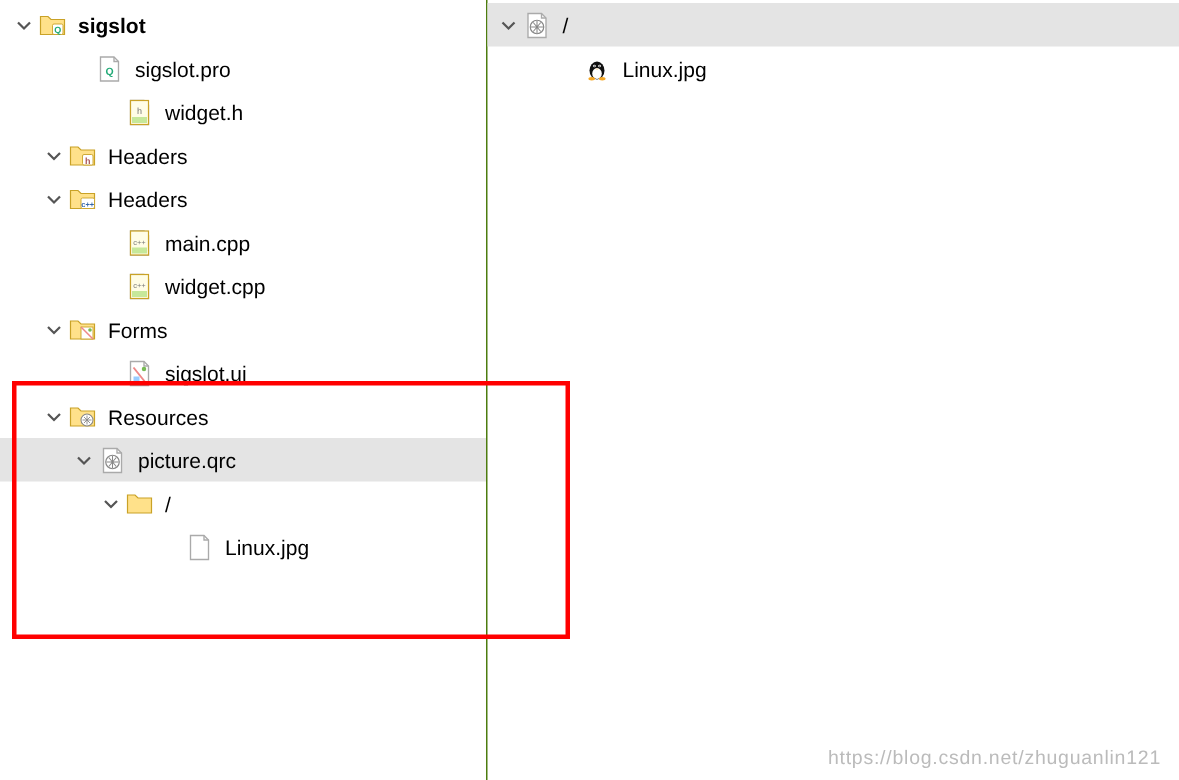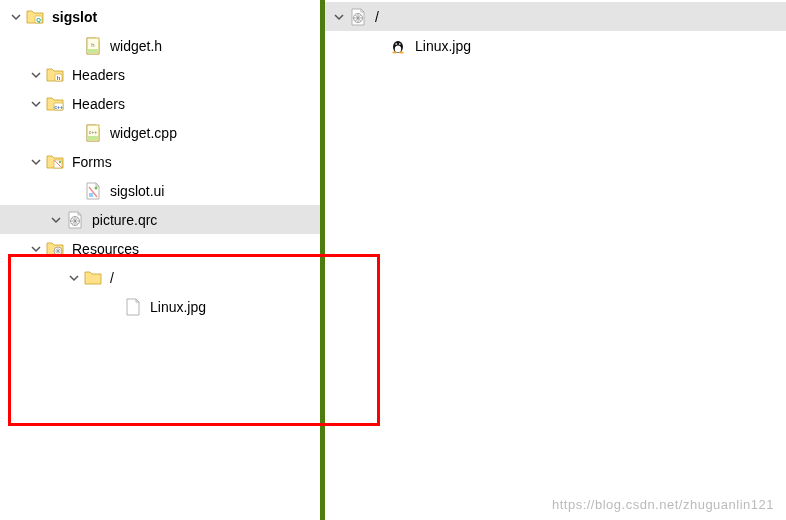--- a/index.html
+++ b/index.html
@@ -13,21 +13,21 @@
       overflow: hidden;
     }
     .split {
       display: flex;
       width: 100%;
       height: 100%;
     }
     .left-panel {
       width: 325px;
       height: 100%;
-      border-right: 5px solid #4d7c0f;
+      border-right: 1px solid #4d7c0f;
       padding-top: 2px;
     }
     .right-panel {
       flex: 1;
       padding-top: 2px;
     }
     .tree-row {
       display: flex;
       align-items: center;
       height: 29px;
@@ -113,20 +113,31 @@
         <span class="icon">
           <svg width="18" height="18">
             <use href="#folder-base"></use>
             <rect x="9" y="8" width="7" height="7" rx="1" fill="#fff" stroke="#c9a227" stroke-width="0.6"></rect>
             <text x="12.5" y="14" font-size="6" text-anchor="middle" fill="#2a7" font-weight="bold">Q</text>
           </svg>
         </span>
         <span class="label">sigslot</span>
       </div>
       <div class="tree-row">
+        <span class="indent" style="width:46px"></span>
+        <span class="expander none"></span>
+        <span class="icon">
+          <svg width="18" height="18">
+            <use href="#file-base"></use>
+            <text x="9" y="13" font-size="7" text-anchor="middle" fill="#2a7" font-weight="bold">Q</text>
+          </svg>
+        </span>
+        <span class="label">sigslot.pro</span>
+      </div>
+      <div class="tree-row">
         <span class="indent" style="width:66px"></span>
         <span class="expander none"></span>
         <span class="icon">
           <svg width="18" height="18">
             <use href="#file-base"></use>
             <rect x="3" y="1" width="12" height="16" fill="#fffde6" stroke="#c9a227" stroke-width="0.8"></rect>
             <rect x="4" y="12" width="10" height="4" fill="#c6e89a"></rect>
             <text x="9" y="10" font-size="6" text-anchor="middle" fill="#777">h</text>
           </svg>
         </span>
@@ -168,20 +179,33 @@
         <span class="indent" style="width:66px"></span>
         <span class="expander none"></span>
         <span class="icon">
           <svg width="18" height="18">
             <use href="#file-base"></use>
             <rect x="3" y="1" width="12" height="16" fill="#fffde6" stroke="#c9a227" stroke-width="0.8"></rect>
             <rect x="4" y="12" width="10" height="4" fill="#c6e89a"></rect>
             <text x="9" y="10" font-size="5" text-anchor="middle" fill="#777">c++</text>
           </svg>
         </span>
+        <span class="label">main.cpp</span>
+      </div>
+      <div class="tree-row">
+        <span class="indent" style="width:66px"></span>
+        <span class="expander none"></span>
+        <span class="icon">
+          <svg width="18" height="18">
+            <use href="#file-base"></use>
+            <rect x="3" y="1" width="12" height="16" fill="#fffde6" stroke="#c9a227" stroke-width="0.8"></rect>
+            <rect x="4" y="12" width="10" height="4" fill="#c6e89a"></rect>
+            <text x="9" y="10" font-size="5" text-anchor="middle" fill="#777">c++</text>
+          </svg>
+        </span>
         <span class="label">widget.cpp</span>
       </div>
       <div class="tree-row">
         <span class="indent" style="width:28px"></span>
         <span class="expander">
           <svg width="12" height="12">
             <use href="#chevron-down"></use>
           </svg>
         </span>
         <span class="icon">
@@ -200,51 +224,51 @@
         <span class="icon">
           <svg width="18" height="18">
             <use href="#file-base"></use>
             <path d="M5 5 L13 15" stroke="#e88" stroke-width="1.3"></path>
             <circle cx="12" cy="6" r="1.5" fill="#7b5"></circle>
             <rect x="5" y="11" width="4" height="4" fill="#9cf"></rect>
           </svg>
         </span>
         <span class="label">sigslot.ui</span>
       </div>
+      <div class="tree-row">
+        <span class="indent" style="width:28px"></span>
+        <span class="expander">
+          <svg width="12" height="12">
+            <use href="#chevron-down"></use>
+          </svg>
+        </span>
+        <span class="icon">
+          <svg width="18" height="18">
+            <use href="#folder-base"></use>
+            <circle cx="12" cy="11" r="4" fill="#fff" stroke="#888" stroke-width="0.7"></circle>
+            <path d="M12 8 L12 14 M9 11 L15 11 M10 9 L14 13 M14 9 L10 13" stroke="#888" stroke-width="0.6"></path>
+          </svg>
+        </span>
+        <span class="label">Resources</span>
+      </div>
       <div class="tree-row selected">
         <span class="indent" style="width:48px"></span>
         <span class="expander">
           <svg width="12" height="12">
             <use href="#chevron-down"></use>
           </svg>
         </span>
         <span class="icon">
           <svg width="18" height="18">
             <use href="#file-base"></use>
             <circle cx="9" cy="10" r="4.5" fill="#fff" stroke="#888" stroke-width="0.8"></circle>
             <path d="M9 6 L9 14 M5 10 L13 10 M6.5 7 L11.5 13 M11.5 7 L6.5 13" stroke="#888" stroke-width="0.7"></path>
           </svg>
         </span>
         <span class="label">picture.qrc</span>
-      </div>
-      <div class="tree-row">
-        <span class="indent" style="width:28px"></span>
-        <span class="expander">
-          <svg width="12" height="12">
-            <use href="#chevron-down"></use>
-          </svg>
-        </span>
-        <span class="icon">
-          <svg width="18" height="18">
-            <use href="#folder-base"></use>
-            <circle cx="12" cy="11" r="4" fill="#fff" stroke="#888" stroke-width="0.7"></circle>
-            <path d="M12 8 L12 14 M9 11 L15 11 M10 9 L14 13 M14 9 L10 13" stroke="#888" stroke-width="0.6"></path>
-          </svg>
-        </span>
-        <span class="label">Resources</span>
       </div>
       <div class="tree-row">
         <span class="indent" style="width:66px"></span>
         <span class="expander">
           <svg width="12" height="12">
             <use href="#chevron-down"></use>
           </svg>
         </span>
         <span class="icon">
           <svg width="18" height="18">

